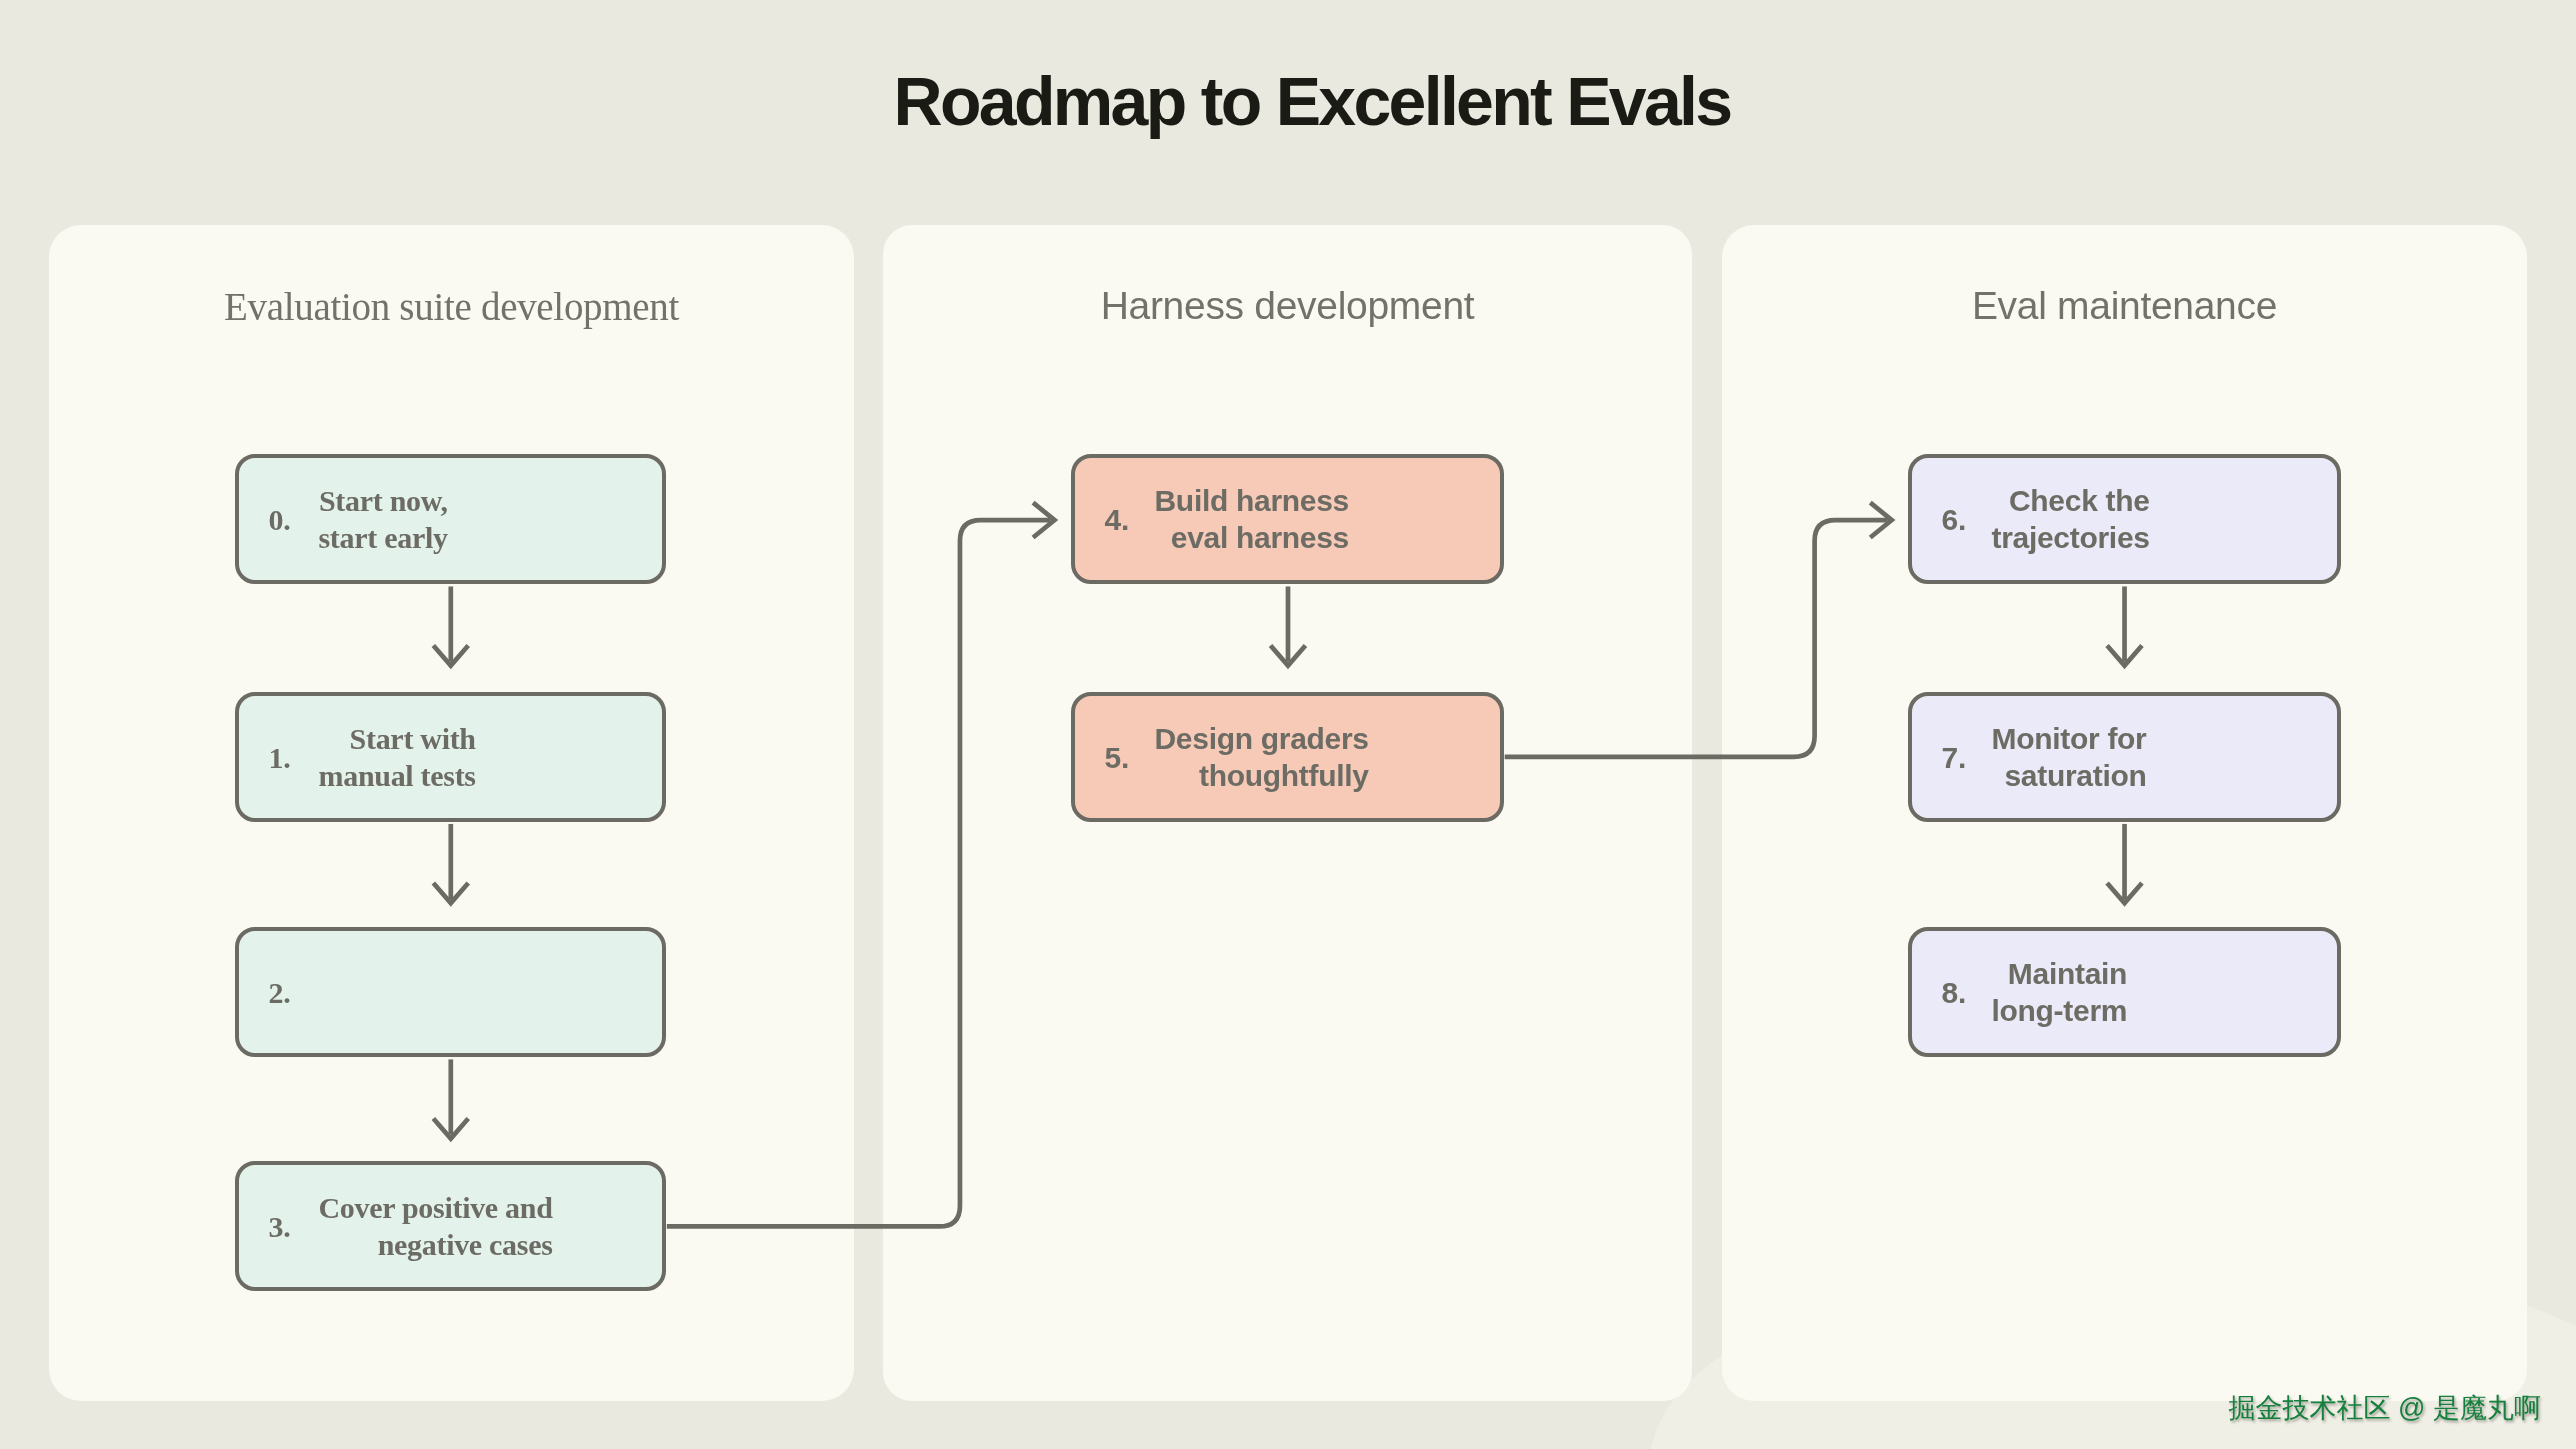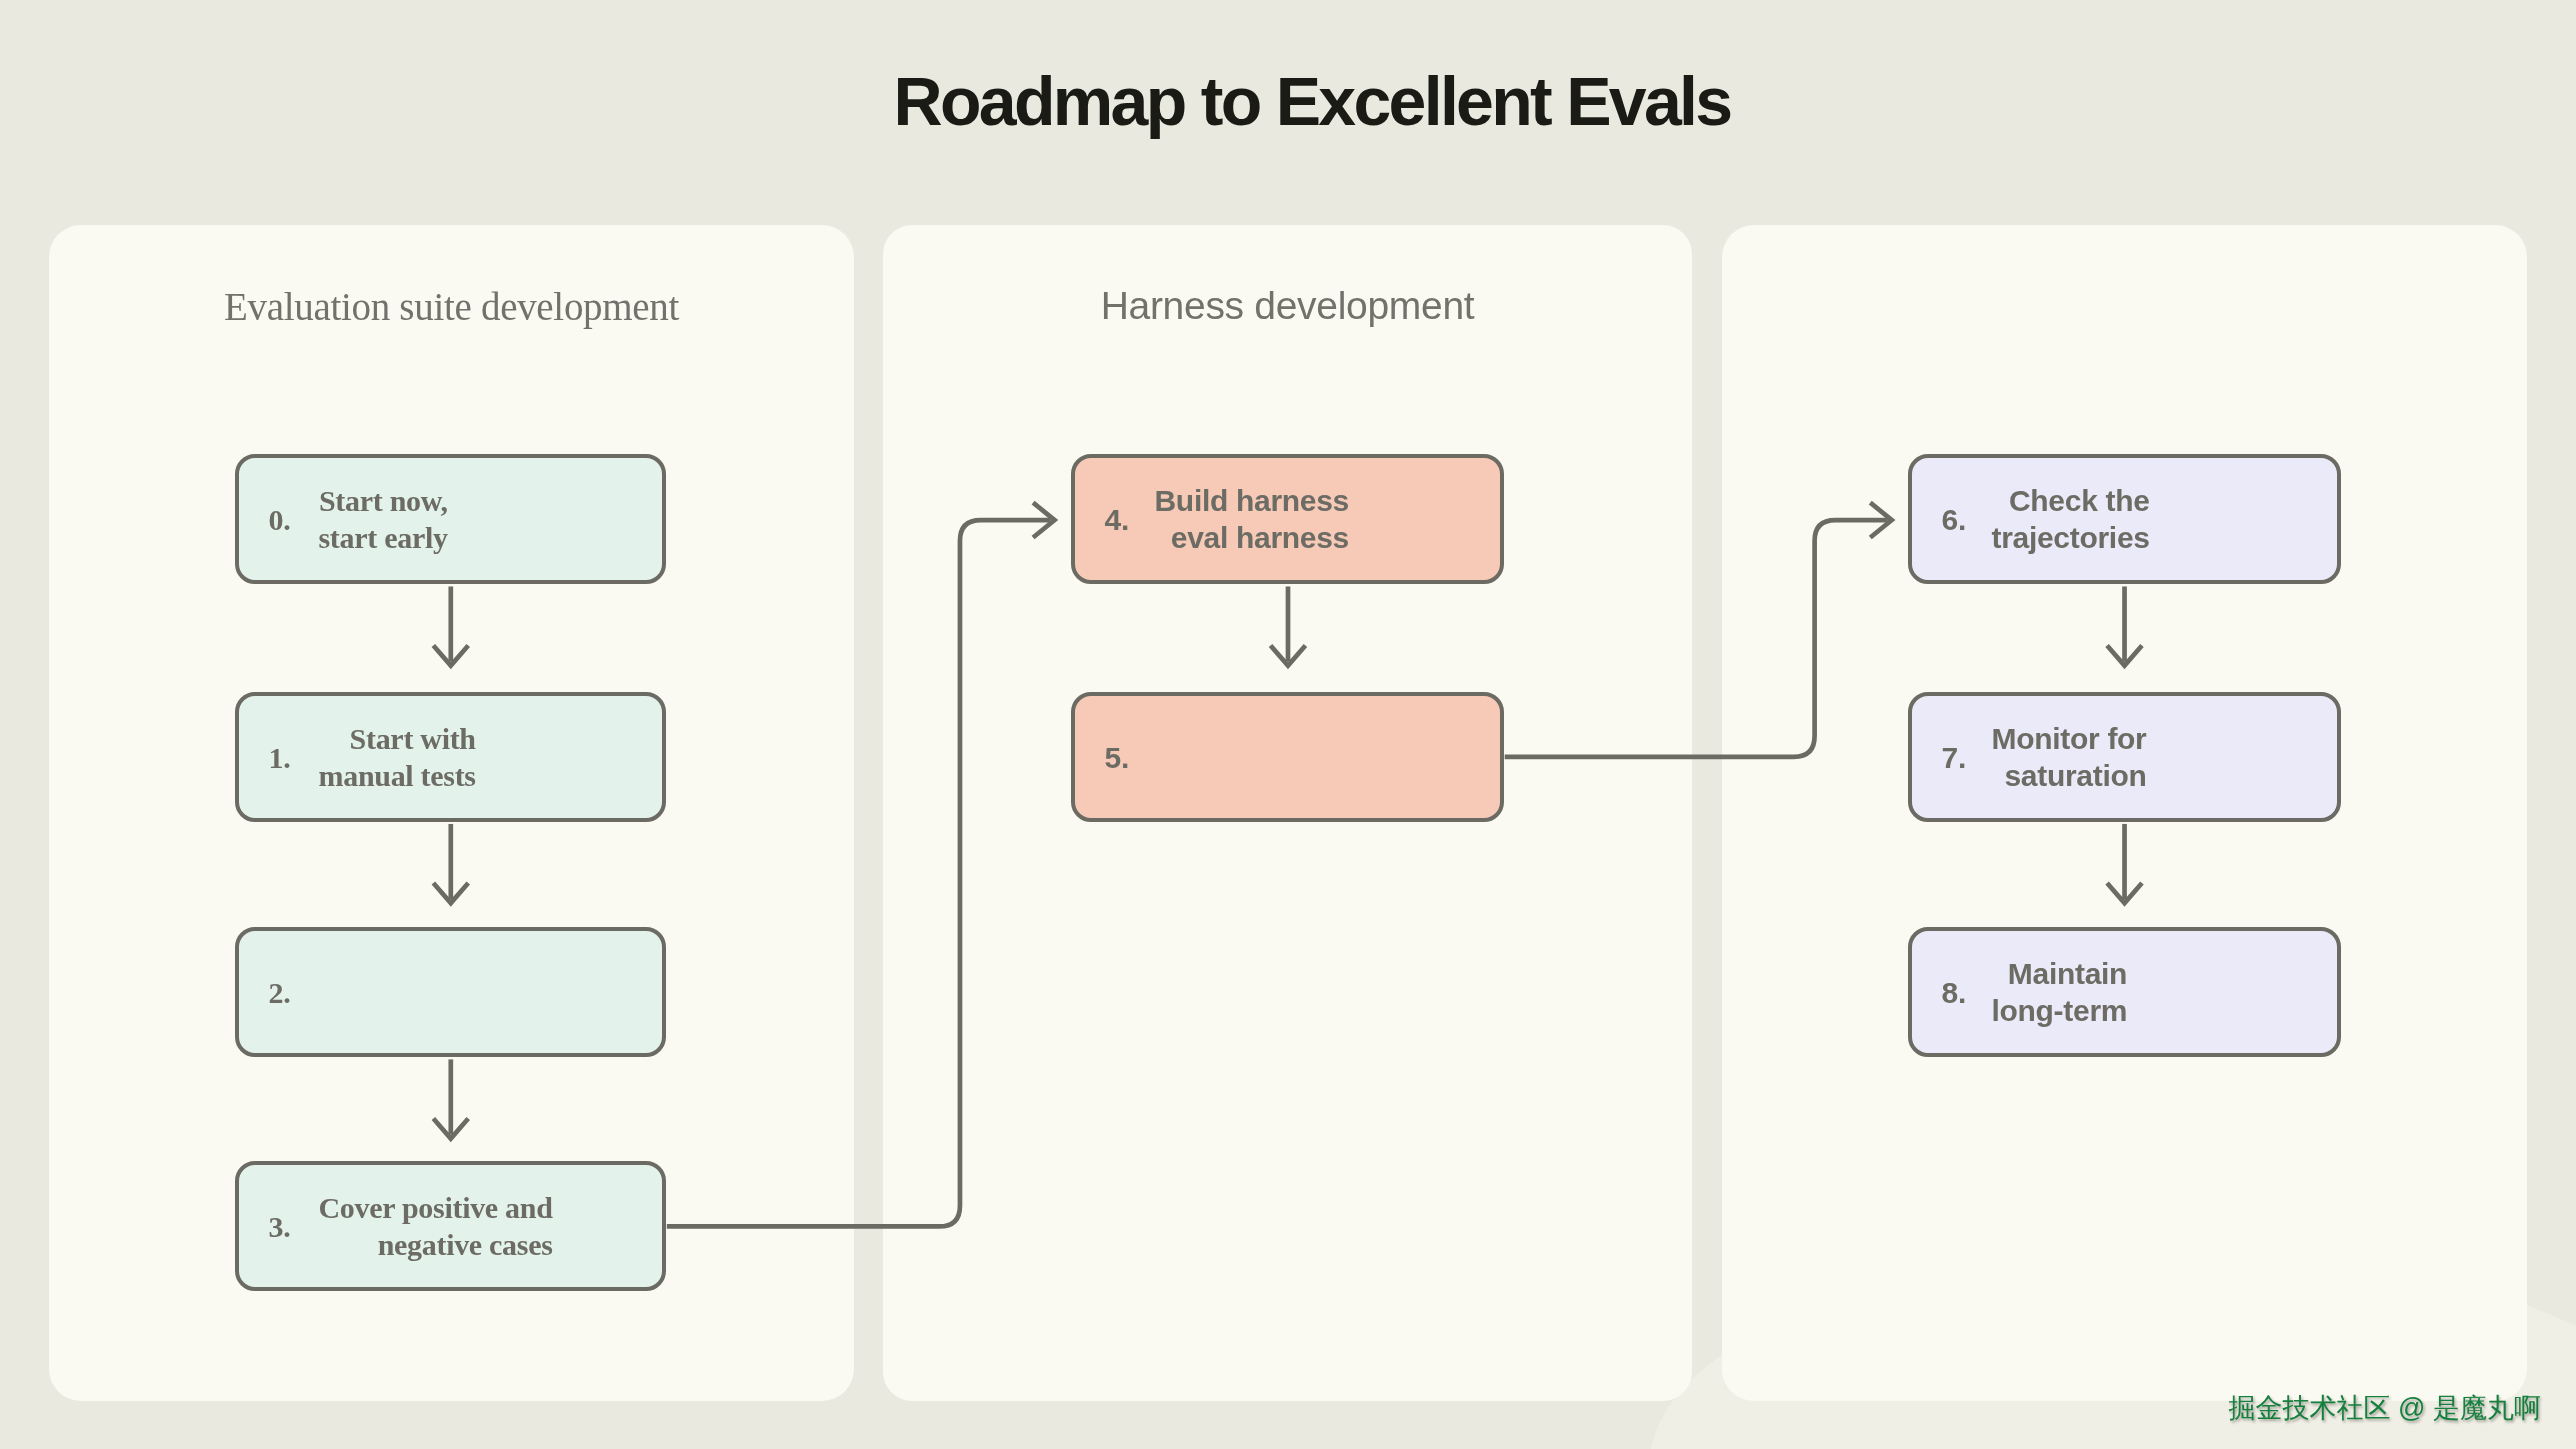--- a/index.html
+++ b/index.html
@@ -138,24 +138,26 @@
   <div class="panel" id="panel-2">
     <div class="panel-header">Harness development</div>
 
     <div class="node salmon row-0">
       <span class="node-number">4.</span>
       <span class="node-lines"><span>Build harness</span><br><span>eval harness</span></span>
     </div>
 
     <div class="node salmon row-1">
       <span class="node-number">5.</span>
+      <span class="node-lines"><span>Design graders</span><br><span>thoughtfully</span></span>
     </div>
   </div>
 
   <div class="panel" id="panel-3">
+    <div class="panel-header">Eval maintenance</div>
 
     <div class="node lavender row-0">
       <span class="node-number">6.</span>
       <span class="node-lines"><span>Check the</span><br><span>trajectories</span></span>
     </div>
 
     <div class="node lavender row-1">
       <span class="node-number">7.</span>
       <span class="node-lines"><span>Monitor for</span><br><span>saturation</span></span>
     </div>

